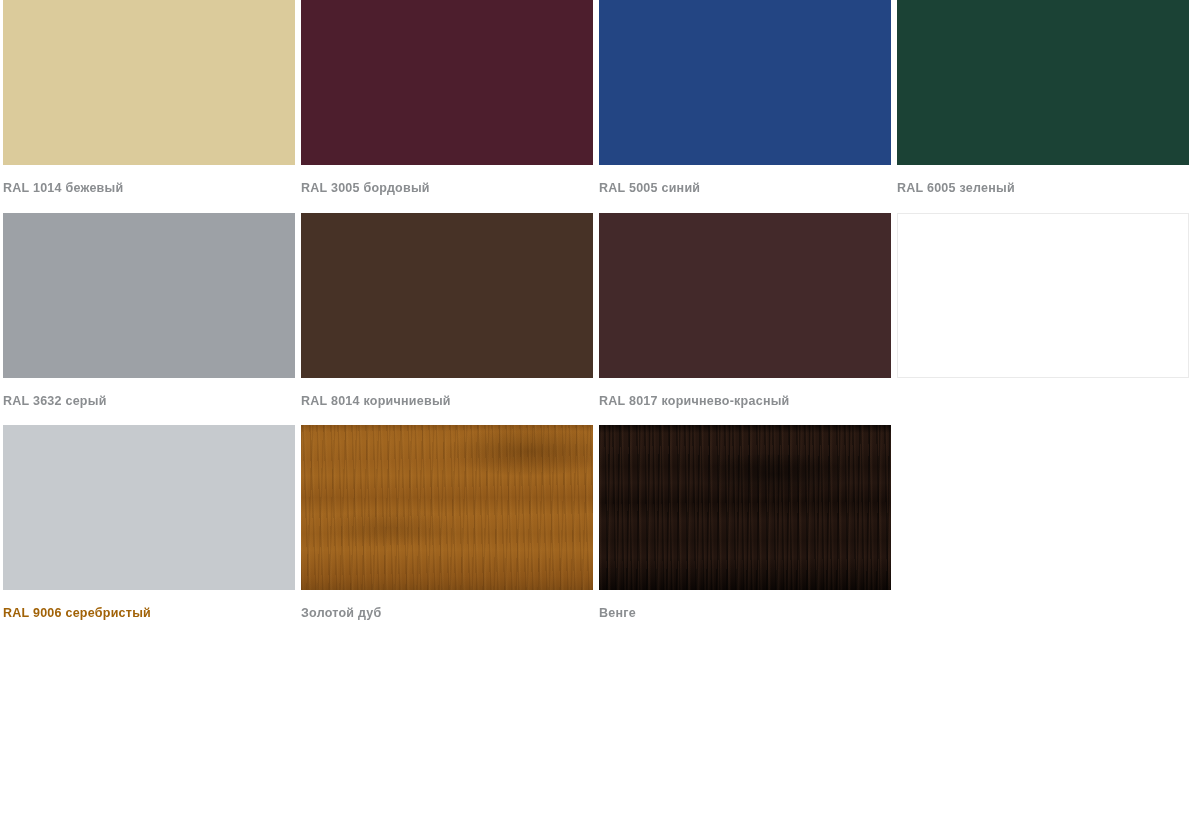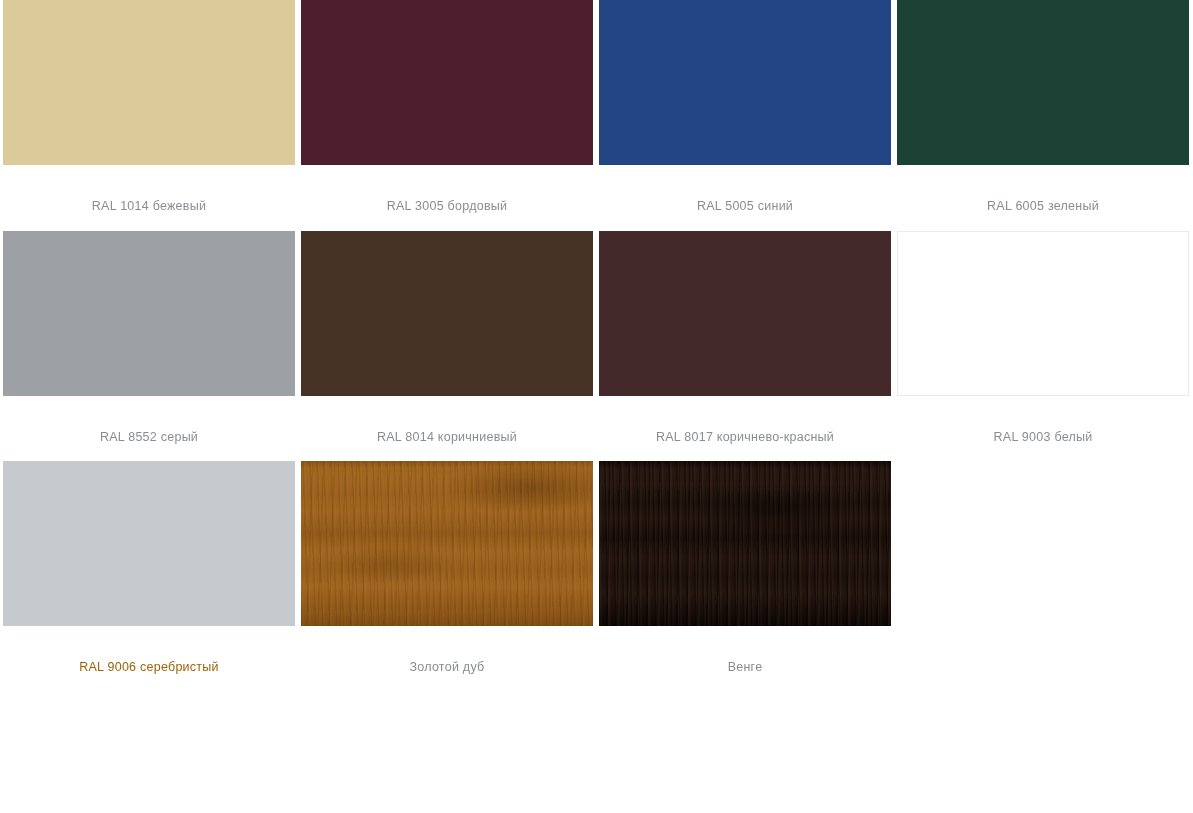--- a/index.html
+++ b/index.html
@@ -33,28 +33,28 @@
     height: 165px;
     position: relative;
     overflow: hidden;
   }
 
   .swatch-tile.bordered {
     border: 1px solid #eaeaea;
   }
 
   .swatch-label {
-    text-align: center;
     font-size: 12.5px;
     color: #8a8d90;
     letter-spacing: 0.02em;
     line-height: 1;
-    padding-top: 35px;
+    padding-top: 17px;
     padding-bottom: 18px;
     white-space: nowrap;
+    font-weight: bold;
   }
 
   
   .wood {
     background-repeat: repeat;
   }
 
   .wood .grain-bands,
   .wood .grain-streaks,
   .wood .grain-fine {
@@ -159,33 +159,32 @@
     <div class="swatch-cell">
       <div class="swatch-tile" title="RAL 5005 синий" style="background: rgb(35, 69, 131);"></div>
       <div class="swatch-label" style="color: rgb(138, 141, 144);">RAL 5005 синий</div>
     </div>
     <div class="swatch-cell">
       <div class="swatch-tile" title="RAL 6005 зеленый" style="background: rgb(27, 66, 53);"></div>
       <div class="swatch-label" style="color: rgb(138, 141, 144);">RAL 6005 зеленый</div>
     </div>
     <div class="swatch-cell">
       <div class="swatch-tile" title="RAL 7004 серый" style="background: rgb(157, 161, 166);"></div>
-      <div class="swatch-label" style="color: rgb(138, 141, 144);">RAL 8552 серый</div>
+      <div class="swatch-label" style="color: rgb(138, 141, 144);">RAL 3632 серый</div>
     </div>
     <div class="swatch-cell">
       <div class="swatch-tile" title="RAL 8014 коричниевый" style="background: rgb(71, 50, 38);"></div>
       <div class="swatch-label" style="color: rgb(138, 141, 144);">RAL 8014 коричниевый</div>
     </div>
     <div class="swatch-cell">
       <div class="swatch-tile" title="RAL 8017 коричнево-красный" style="background: rgb(67, 41, 42);"></div>
       <div class="swatch-label" style="color: rgb(138, 141, 144);">RAL 8017 коричнево-красный</div>
     </div>
     <div class="swatch-cell">
       <div class="swatch-tile bordered" title="RAL 9003 белый" style="background: rgb(255, 255, 255);"></div>
-      <div class="swatch-label" style="color: rgb(138, 141, 144);">RAL 9003 белый</div>
     </div>
     <div class="swatch-cell">
       <div class="swatch-tile" title="RAL 9006 серебристый" style="background: rgb(198, 202, 206);"></div>
       <div class="swatch-label" style="color: #a16207;">RAL 9006 серебристый</div>
     </div>
     <div class="swatch-cell">
       <div class="swatch-tile wood wood-oak" title="Золотой дуб" style="background: rgb(160, 101, 31);">
         <div class="grain-bands"></div>
         <div class="grain-streaks"></div>
         <div class="grain-fine"></div>

